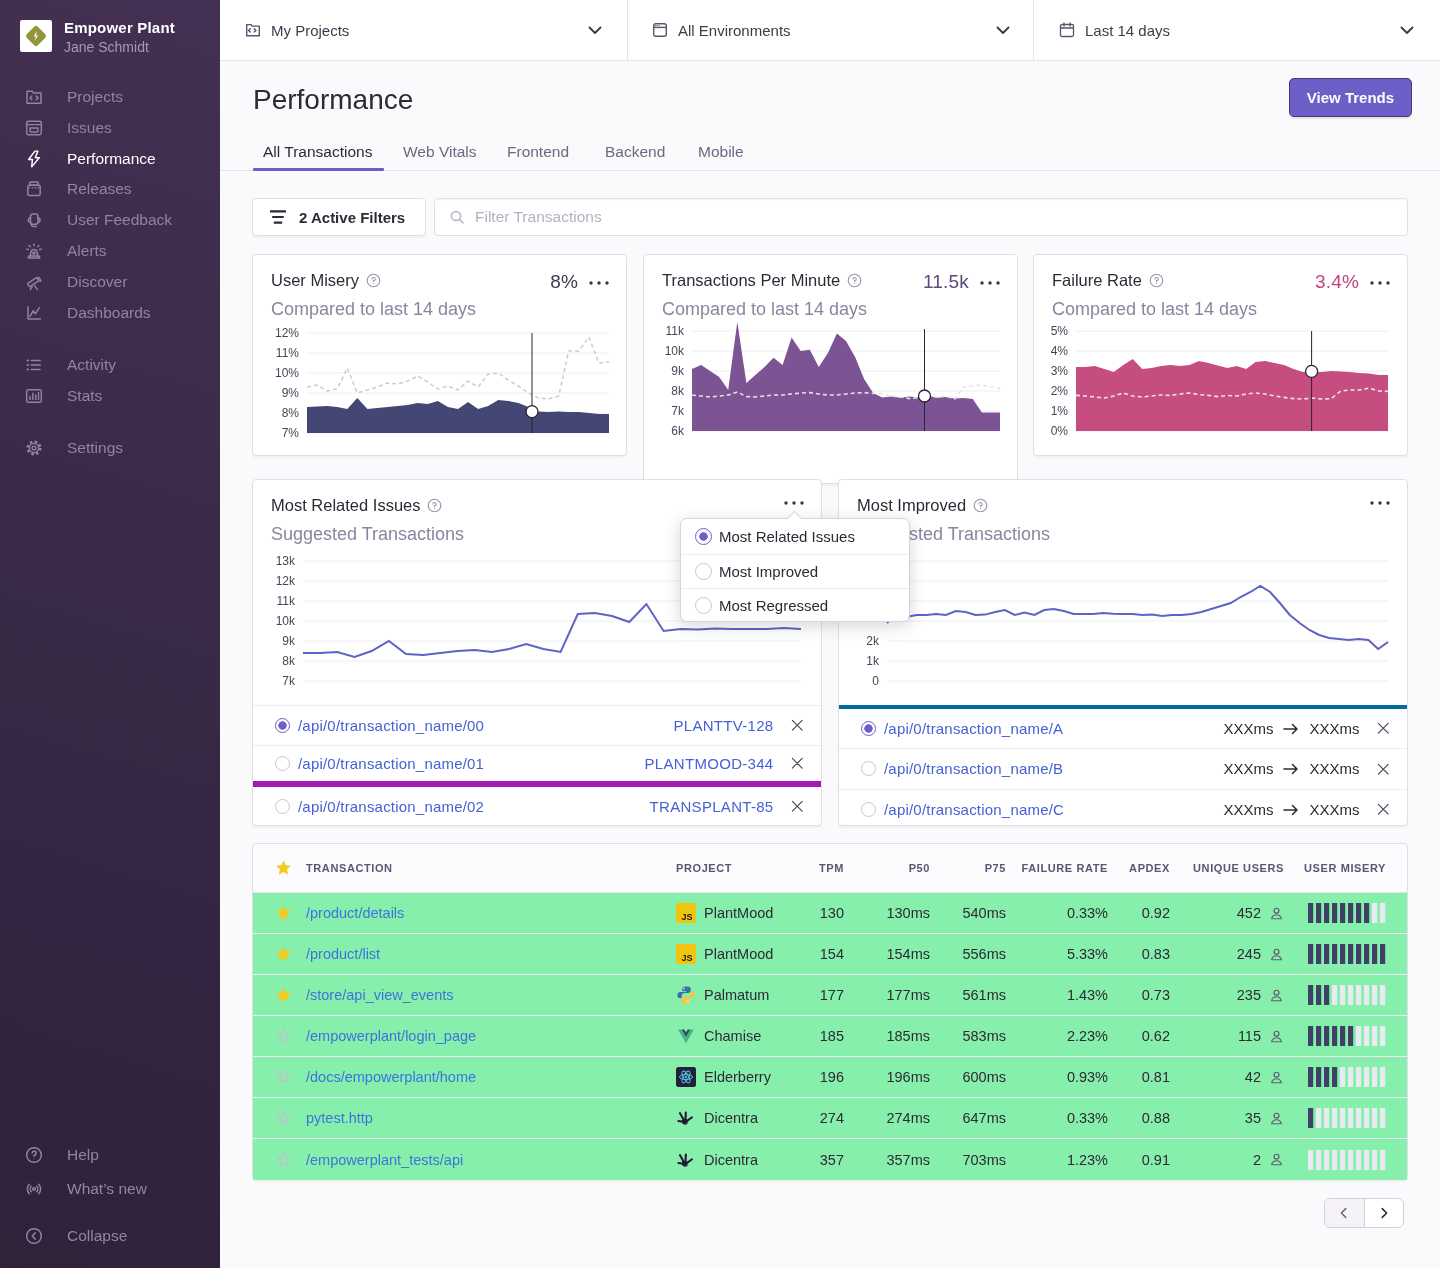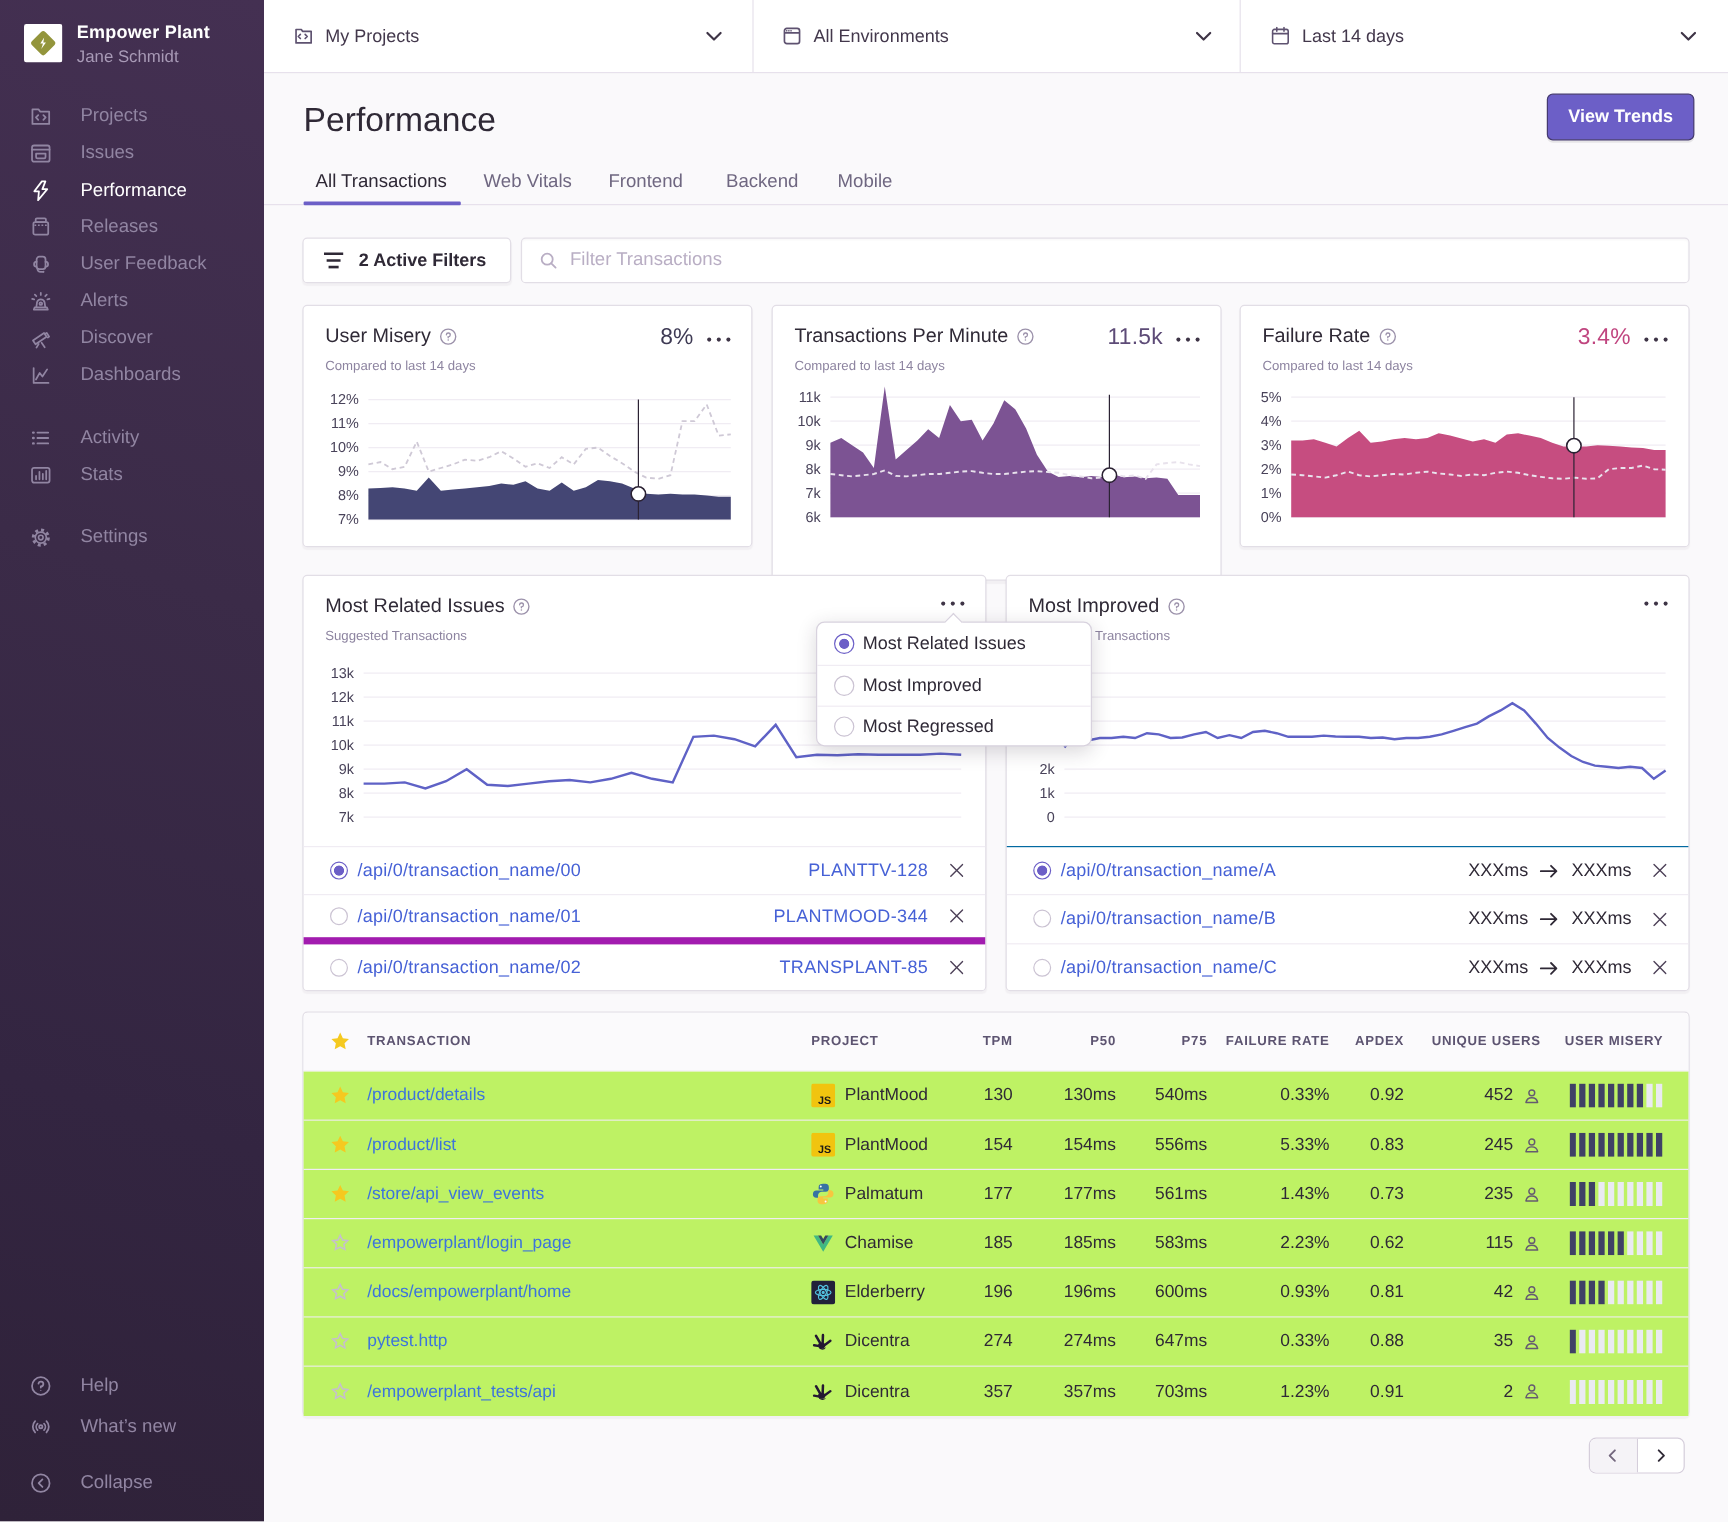--- a/index.html
+++ b/index.html
@@ -39,21 +39,21 @@
 #fbtn .ft { font-size:15px; font-weight:bold; color:#2f2936; margin-left:12px; }
 #fsearch { position:absolute; left:434px; top:198px; width:974px; height:38px; background:#fff; border:1px solid #e2dee6; border-radius:4px;
   display:flex; align-items:center; padding-left:14px; box-shadow:inset 0 1px 2px rgba(43,34,51,.04); }
 #fsearch .ph { font-size:15.5px; color:#b9aec4; margin-left:10px; }
 
 
 .card { position:absolute; background:#fff; border:1px solid #e2dee6; border-radius:4px; box-shadow:0 2px 1px rgba(43,34,51,.04); }
 .card-title { position:absolute; left:18px; top:16px; font-size:16.5px; color:#2f2936; display:flex; align-items:center; gap:7px; }
 .card-dots { position:absolute; right:16px; top:25px; display:flex; }
 .card-value { position:absolute; right:48px; top:16px; font-size:19px; letter-spacing:.2px; }
-.card-sub { position:absolute; left:18px; top:44px; font-size:11px; color:#8d84a0; }
+.card-sub { position:absolute; left:18px; top:44px; font-size:18px; color:#8d84a0; }
 .chart { position:absolute; left:0; }
 
 .bigcard { position:absolute; top:479px; width:570px; height:347px; background:#fff; border:1px solid #e2dee6; border-radius:4px; box-shadow:0 2px 1px rgba(43,34,51,.04); }
 .brow { position:relative; height:40.3px; display:flex; align-items:center; padding:0 18px 0 22px; }
 .blink { color:#4661d6; font-size:15px; margin-left:8px; letter-spacing:.2px; }
 .bright { margin-left:auto; display:flex; align-items:center; }
 .blu { color:#4661d6; font-size:15px; letter-spacing:.3px; }
 .xx { margin-left:17px; display:inline-flex; }
 .ms { color:#2f2936; font-size:15px; }
 .arr { margin:0 10px; display:inline-flex; }
@@ -68,21 +68,21 @@
 .prow { height:34.6px; display:flex; align-items:center; padding-left:14px; font-size:15px; color:#2f2936; }
 .prow + .prow { border-top:1px solid #f0ecf3; }
 .prow .radio { margin-right:7px; }
 
 
 #table { position:absolute; left:252px; top:843px; width:1156px; height:337px; background:#fff; border:1px solid #e2dee6; border-radius:4px;
   box-shadow:0 2px 1px rgba(43,34,51,.04); }
 #thead { position:relative; height:49px; background:#fbfafc; border-bottom:1px solid #e7e1ec; border-radius:4px 4px 0 0;
   font-size:11px; font-weight:bold; color:#5d5471; letter-spacing:.6px; }
 #thead > span, .trow > span { position:absolute; top:50%; transform:translateY(-50%); }
-.trow { position:relative; height:41px; border-bottom:1px solid #f0ecf3; background:#bef264; font-size:14.5px; color:#2f2936; }
+.trow { position:relative; height:41px; border-bottom:1px solid #f0ecf3; background:#86efac; font-size:14.5px; color:#2f2936; }
 .trow:last-child { border-bottom:none; }
 .c-star { left:22px; display:inline-flex; }
 .c-tx { left:53px; }
 .tlink { color:#3d74db; }
 .c-proj { left:423px; display:inline-flex; align-items:center; }
 .pname { margin-left:8px; }
 .c-tpm { right:563px; }
 .c-p50 { right:477px; }
 .c-p75 { right:401px; }
 .c-fr { right:299px; }
@@ -522,21 +522,21 @@
         <line x1="48" y1="61" x2="549" y2="61" stroke="#f0ecf3" stroke-width="1"></line>
         <line x1="48" y1="81" x2="549" y2="81" stroke="#f0ecf3" stroke-width="1"></line>
         <line x1="48" y1="101" x2="549" y2="101" stroke="#f0ecf3" stroke-width="1"></line>
         <line x1="48" y1="121" x2="549" y2="121" stroke="#f0ecf3" stroke-width="1"></line>
         <line x1="48" y1="141" x2="549" y2="141" stroke="#f0ecf3" stroke-width="1"></line>
         <text x="40" y="105" text-anchor="end" font-family="Liberation Sans,sans-serif" font-size="12" fill="#49435a">2k</text>
         <text x="40" y="125" text-anchor="end" font-family="Liberation Sans,sans-serif" font-size="12" fill="#49435a">1k</text>
         <text x="40" y="145" text-anchor="end" font-family="Liberation Sans,sans-serif" font-size="12" fill="#49435a">0</text>
         <polyline points="48.0,83.0 57.8,71.0 67.6,77.0 77.5,75.0 87.3,75.0 97.1,74.0 106.9,75.0 116.8,71.0 126.6,72.0 136.4,75.0 146.2,74.6 156.1,72.0 165.9,70.0 175.7,75.0 185.5,72.6 195.4,75.0 205.2,70.0 215.0,69.0 224.8,71.0 234.6,74.0 244.5,74.0 254.3,74.0 264.1,73.0 273.9,73.8 283.8,74.0 293.6,74.0 303.4,75.0 313.2,74.6 323.1,76.0 332.9,75.0 342.7,75.0 352.5,74.0 362.4,72.0 372.2,69.0 382.0,66.0 391.8,63.0 401.6,57.0 411.5,52.0 421.3,46.0 431.1,52.0 440.9,63.0 450.8,75.0 460.6,83.0 470.4,90.0 480.2,95.0 490.1,98.0 499.9,99.0 509.7,100.0 519.5,99.0 529.4,100.0 539.2,109.0 549.0,102.0" fill="none" stroke="#5f62c6" stroke-width="2"></polyline>
       </svg>
-  <div style="position:absolute;left:0;top:225px;width:568px;border-top:1px solid #0369a1">
+  <div style="position:absolute;left:0;top:225px;width:568px;border-top:4px solid #0369a1">
         <div class="brow" style="border-bottom:1px solid #f0ecf3;">
           <span class="radio on" style="width:15px;height:15px"></span>
           <span class="blink">/api/0/transaction_name/A</span>
           <span class="bright">
             <span class="ms">XXXms</span>
             <span class="arr">
               <svg width="16" height="12" viewBox="0 0 16 12">
                 <path d="M1 6h13M9.5 1.5 14 6l-4.5 4.5" fill="none" stroke="#2f2936" stroke-width="1.5" stroke-linecap="round" stroke-linejoin="round"></path>
               </svg>
             </span>

